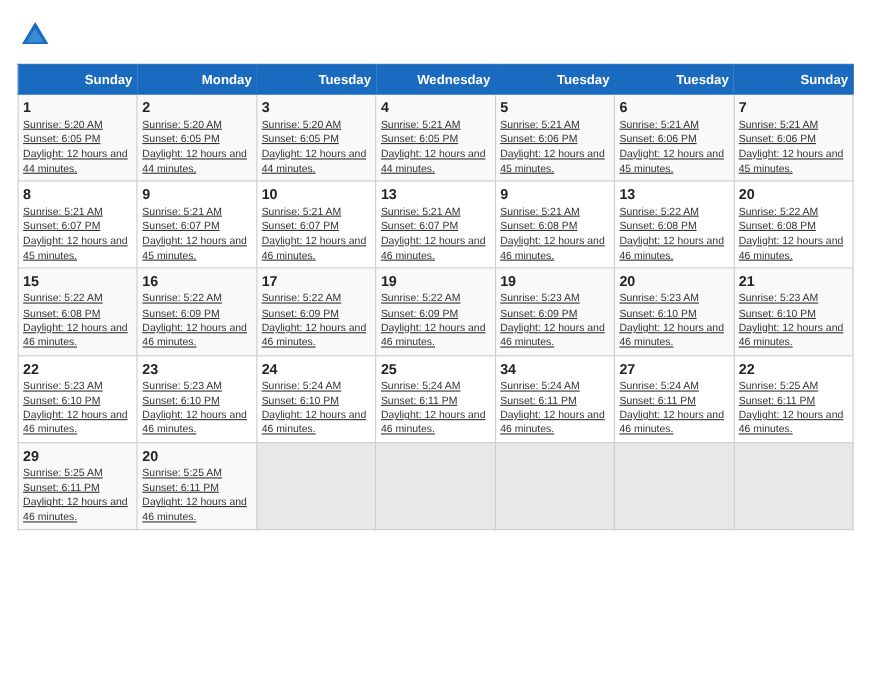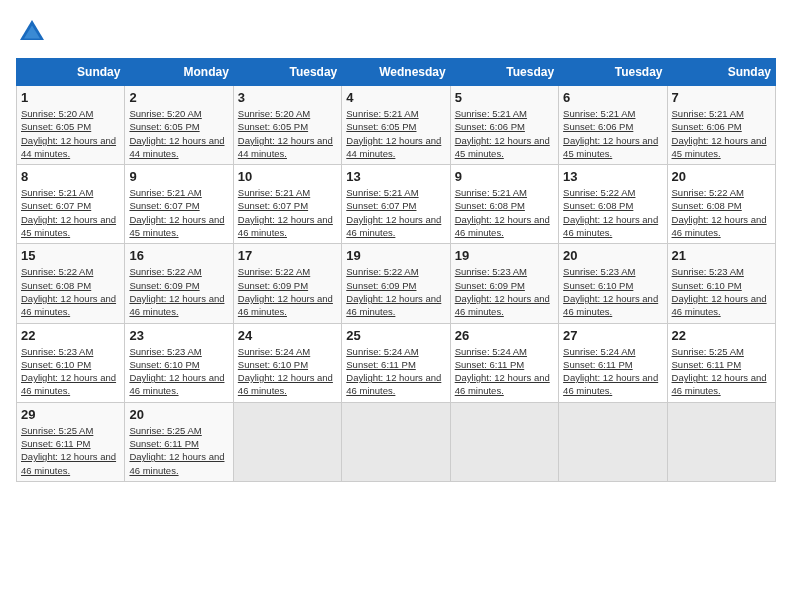--- a/index.html
+++ b/index.html
@@ -323,21 +323,21 @@
         </td>
         <td>
           <span class="day-number">25</span>
           <div class="day-info">
             Sunrise: 5:24 AM<br>
             Sunset: 6:11 PM<br>
             Daylight: 12 hours and 46 minutes.
           </div>
         </td>
         <td>
-          <span class="day-number">26</span>
+          <span class="day-number">34</span>
           <div class="day-info">
             Sunrise: 5:24 AM<br>
             Sunset: 6:11 PM<br>
             Daylight: 12 hours and 46 minutes.
           </div>
         </td>
         <td>
           <span class="day-number">27</span>
           <div class="day-info">
             Sunrise: 5:24 AM<br>

